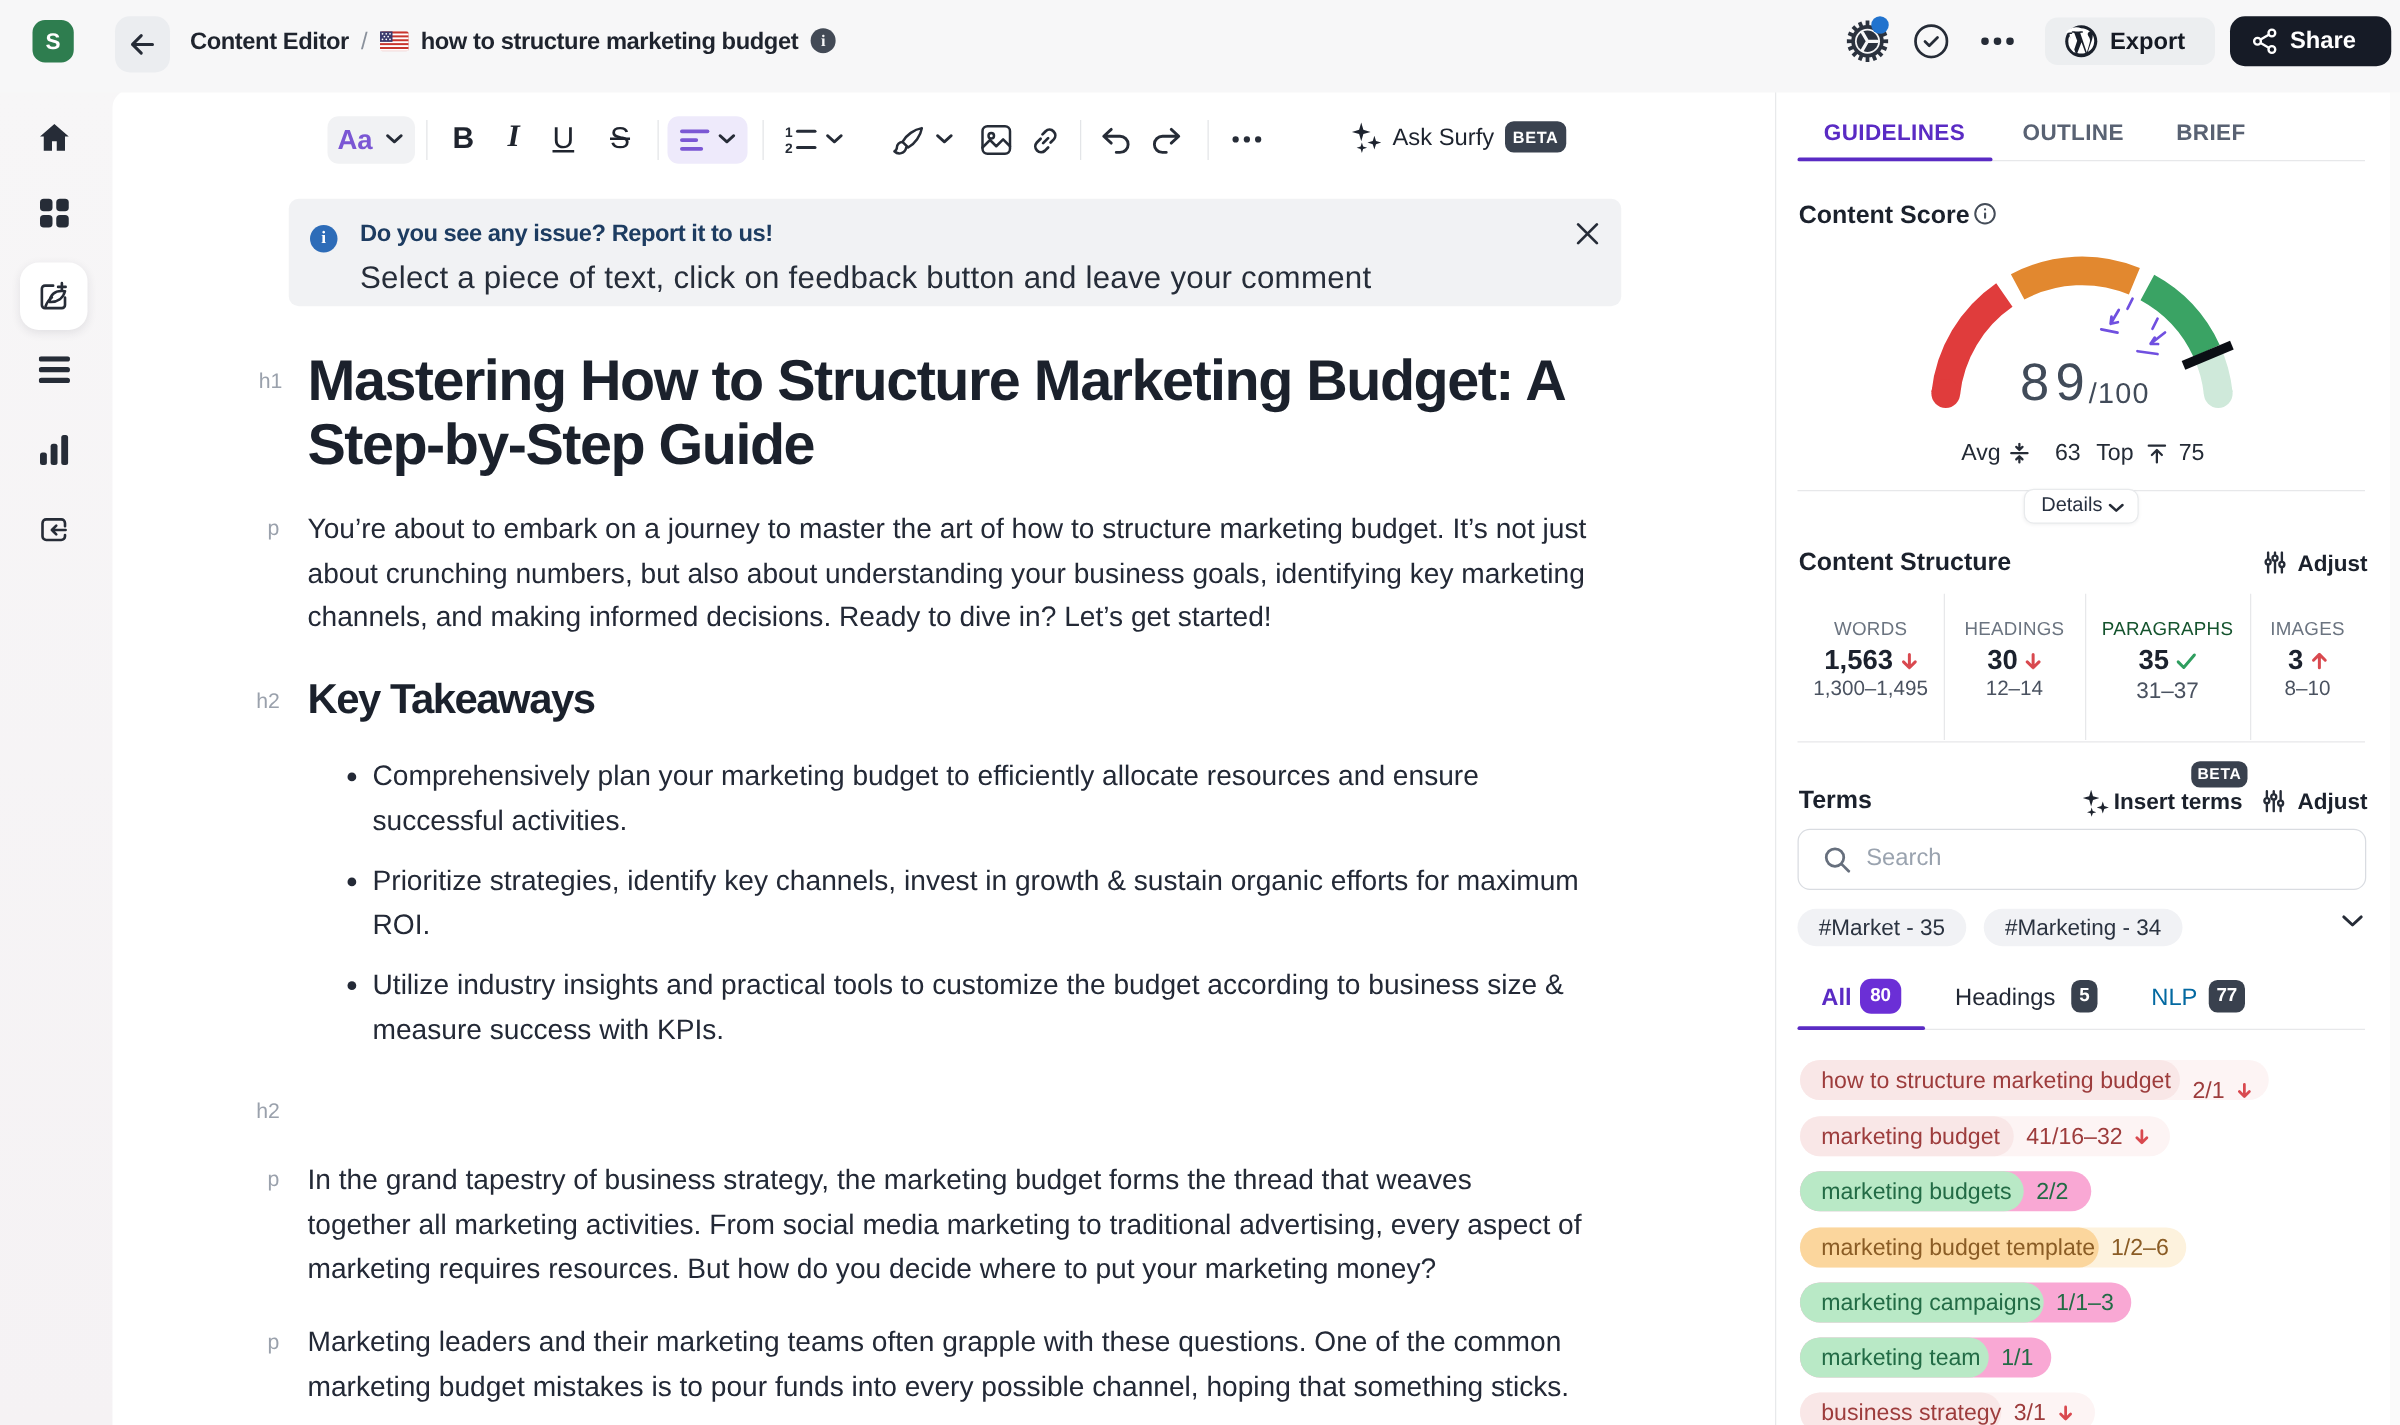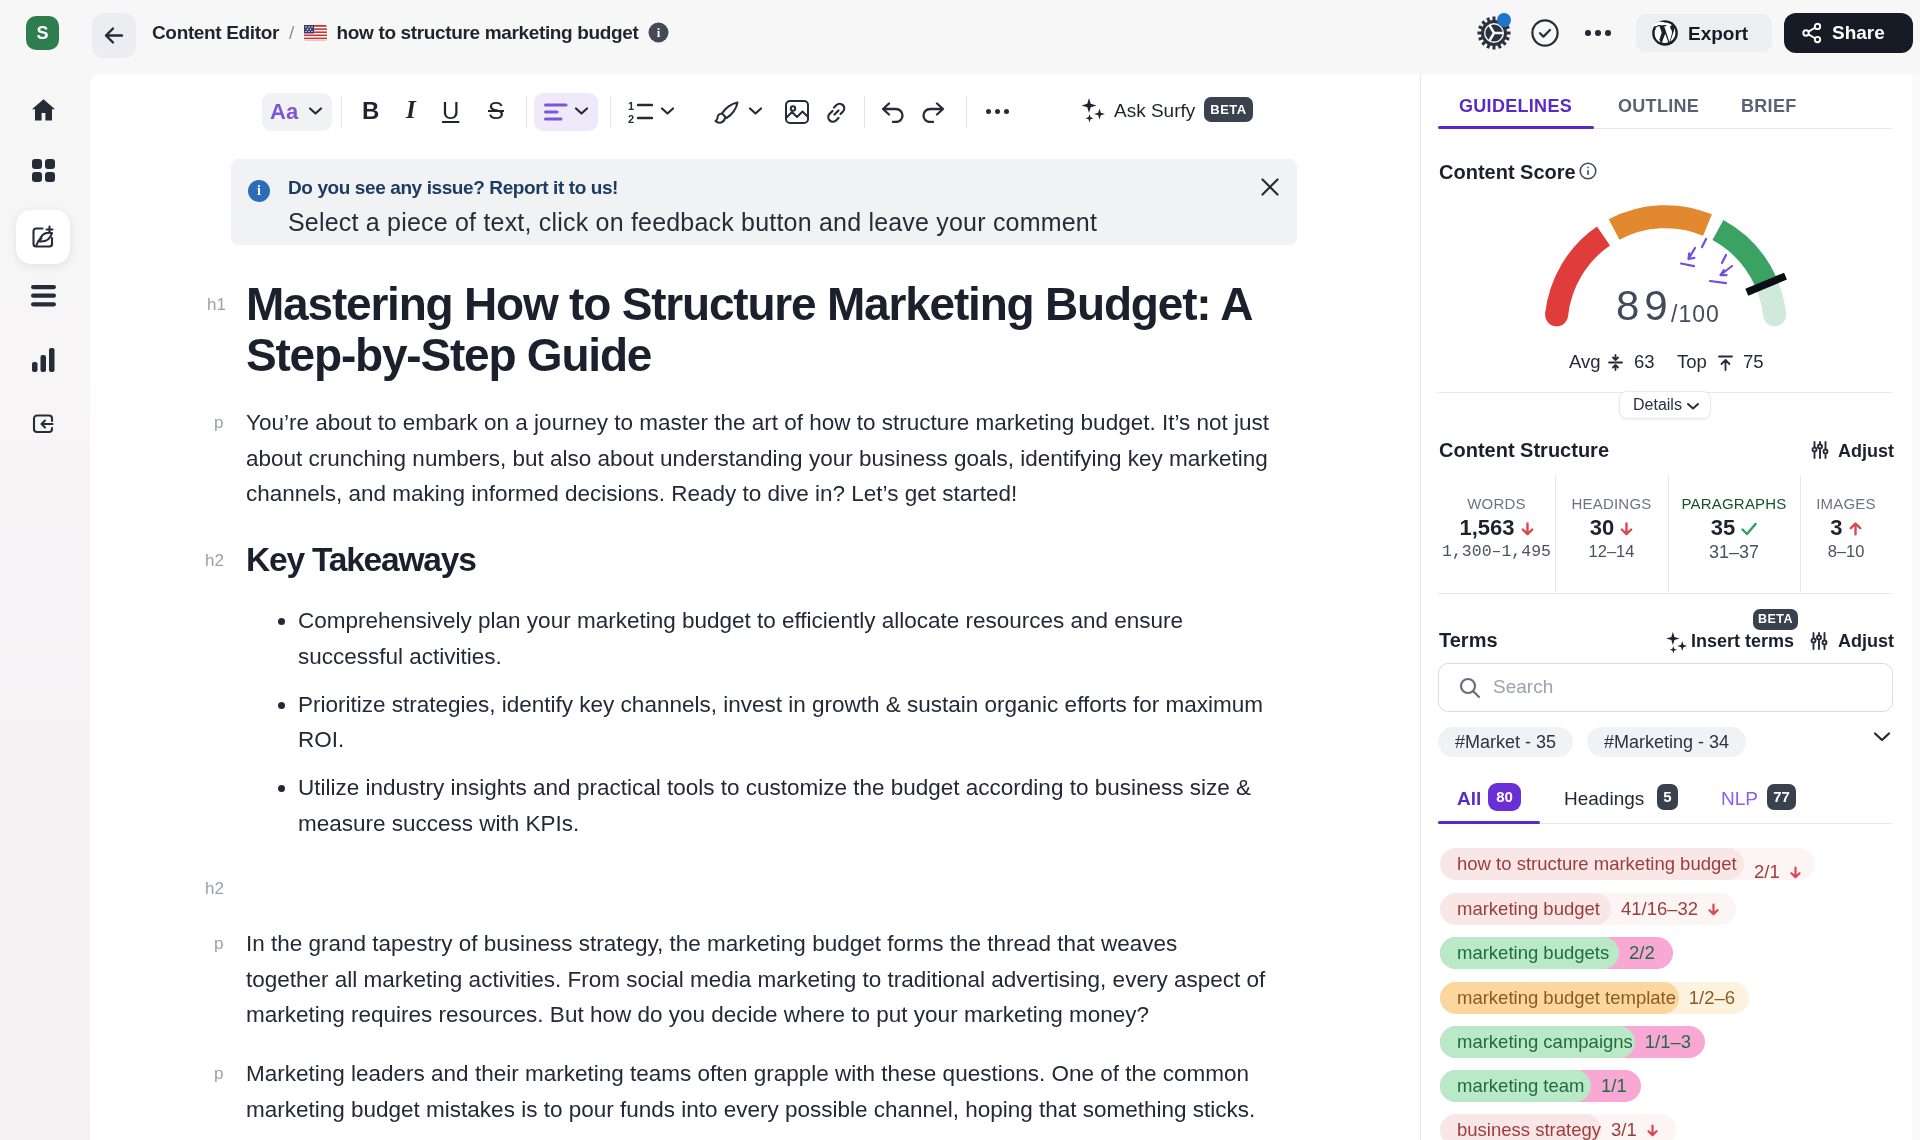--- a/index.html
+++ b/index.html
@@ -282,21 +282,21 @@
   <span class="abs" style="left:195px;top:210px;font-size:42px;letter-spacing:5px;color:#414b59;">89</span>
   <span class="abs" style="left:250px;top:229px;font-size:23px;letter-spacing:1px;color:#414b59;">/100</span>
   <span class="abs" style="left:148px;top:279px;font-size:18.5px;color:#242b36;">Avg</span>
   <svg class="abs" style="left:186px;top:282px;" width="17" height="17" viewBox="0 0 17 17">
       <g class="ico" style="stroke-width:1.8">
         <path d="M2 8.5 H15"></path>
         <path d="M8.5 1 V5.5 M6 3.5 l2.5 2.5 2.5 -2.5"></path>
         <path d="M8.5 16 V11.5 M6 13.5 l2.5 -2.5 2.5 2.5"></path>
       </g>
     </svg>
-  <span class="abs" style="left:213px;top:279px;font-size:18.5px;color:#242b36;">63</span>
+  <span class="abs" style="left:223px;top:279px;font-size:18.5px;color:#242b36;">63</span>
   <span class="abs" style="left:256px;top:279px;font-size:18.5px;color:#242b36;">Top</span>
   <svg class="abs" style="left:296px;top:282px;" width="17" height="17" viewBox="0 0 17 17">
       <g class="ico" style="stroke-width:1.8">
         <path d="M2 2.5 H15"></path>
         <path d="M8.5 16 V6.5 M4.5 10 l4 -4 4 4"></path>
       </g>
     </svg>
   <span class="abs" style="left:322px;top:279px;font-size:18.5px;color:#242b36;">75</span>
   <div class="abs" style="left:17px;top:320px;width:454px;height:1px;background:#e7e8ea;"></div>
   <div class="abs" style="left:198px;top:319px;width:92px;height:28px;background:#fff;border:1px solid #e8eaec;border-radius:8px;box-shadow:0 1px 3px rgba(30,30,50,.06);">
@@ -333,21 +333,21 @@
         </g>
       </svg></div>
   <div class="abs" style="left:247px;top:443px;width:132px;text-align:center;font-size:22px;font-weight:bold;color:#1c222e;">35 <svg width="16" height="14" viewBox="0 0 16 14" style="vertical-align:-1px;">
         <path d="M1.5 7.5 L6 12 L14.5 2" stroke="#2f9e5f" stroke-width="2.4" fill="none" stroke-linecap="round" stroke-linejoin="round"></path>
       </svg></div>
   <div class="abs" style="left:379px;top:443px;width:92px;text-align:center;font-size:22px;font-weight:bold;color:#1c222e;">3 <svg width="13" height="14" viewBox="0 0 13 14" style="vertical-align:-1px;">
         <g stroke="#d9494f" stroke-width="2.4" fill="none" stroke-linecap="round" stroke-linejoin="round">
           <path d="M6.5 12.2 V2 M1.8 6.2 L6.5 1.5 L11.2 6.2"></path>
         </g>
       </svg></div>
-  <div class="abs" style="left:17px;top:470px;width:117px;text-align:center;font-size:16.5px;color:#4a5260;font-family:Liberation Mono, monospace;">1,300–1,495</div>
+  <div class="abs" style="left:17px;top:470px;width:117px;text-align:center;font-size:16.5px;color:#4a5260;">1,300–1,495</div>
   <div class="abs" style="left:134px;top:470px;width:113px;text-align:center;font-size:16.5px;color:#4a5260;">12–14</div>
   <div class="abs" style="left:247px;top:470px;width:132px;text-align:center;font-size:18px;color:#4a5260;">31–37</div>
   <div class="abs" style="left:379px;top:470px;width:92px;text-align:center;font-size:16.5px;color:#4a5260;">8–10</div>
   <div class="abs" style="left:17px;top:521px;width:454px;height:1px;background:#e7e8ea;"></div>
 
   <span class="abs" style="left:18px;top:557px;font-size:20px;font-weight:bold;color:#1b212c;">Terms</span>
   <div class="abs" style="left:332px;top:537px;width:45px;height:21px;border-radius:7px;background:#39414e;color:#fff;font-size:12.5px;font-weight:bold;text-align:center;line-height:21px;letter-spacing:0.5px;">BETA</div>
   <svg class="abs" style="left:243px;top:558px;" width="24" height="24" viewBox="0 0 27 27">
       <g fill="#1d232e">
         <path d="M10 2 l1.7 5.8 L17.5 9.5 l-5.8 1.7 L10 17 l-1.7 -5.8 L2.5 9.5 l5.8 -1.7 z"></path>
@@ -377,21 +377,21 @@
   <div class="abs" style="left:17px;top:655px;height:30px;padding:0 17px;border-radius:15px;background:#f1f2f5;font-size:18px;color:#2b3340;line-height:30px;">#Market - 35</div>
   <div class="abs" style="left:166px;top:655px;height:30px;padding:0 17px;border-radius:15px;background:#f1f2f5;font-size:18px;color:#2b3340;line-height:30px;">#Marketing - 34</div>
   <svg class="abs" style="left:452px;top:659px;" width="18" height="12" viewBox="0 0 18 12">
       <path class="ico" style="stroke-width:2.3" d="M2 2.5 l7 6.5 L16 2.5"></path>
     </svg>
 
   <span class="abs" style="left:36px;top:716px;font-size:19px;font-weight:bold;color:#5a2bc4;">All</span>
   <div class="abs" style="left:67px;top:711px;width:33px;height:28px;border-radius:9px;background:#6b2fd6;color:#fff;font-size:15px;font-weight:bold;text-align:center;line-height:28px;">80</div>
   <span class="abs" style="left:143px;top:716px;font-size:19px;color:#222835;">Headings</span>
   <div class="abs" style="left:236px;top:712px;width:21px;height:26px;border-radius:7px;background:#39414e;color:#fff;font-size:15px;font-weight:bold;text-align:center;line-height:26px;">5</div>
-  <span class="abs" style="left:300px;top:716px;font-size:19px;color:#8b5cf6;">NLP</span>
+  <span class="abs" style="left:300px;top:716px;font-size:19px;color:#0369a1;">NLP</span>
   <div class="abs" style="left:346px;top:712px;width:29px;height:26px;border-radius:7px;background:#39414e;color:#fff;font-size:15px;font-weight:bold;text-align:center;line-height:26px;">77</div>
   <div class="abs" style="left:17px;top:751px;width:454px;height:1px;background:#e7e8ea;"></div>
   <div class="abs" style="left:17px;top:749px;width:102px;height:3px;background:#5a2bc4;border-radius:2px;"></div>
 
   <div class="abs chip chip-red" style="left:19px;top:776px;width:375px;">
       <span class="cin" style="background:#f9e7e7;color:#9d3c3c;width:308px;">how to structure marketing budget</span>
       <span class="cct" style="color:#9d3c3c;margin-top:16px;">2/1&nbsp; <svg width="11" height="13" viewBox="0 0 11 13" style="vertical-align:-1px;">
           <g stroke="#d9494f" stroke-width="2.2" fill="none" stroke-linecap="round" stroke-linejoin="round">
             <path d="M5.5 1.5 V11 M1.5 7.2 L5.5 11.2 L9.5 7.2"></path>
           </g>

